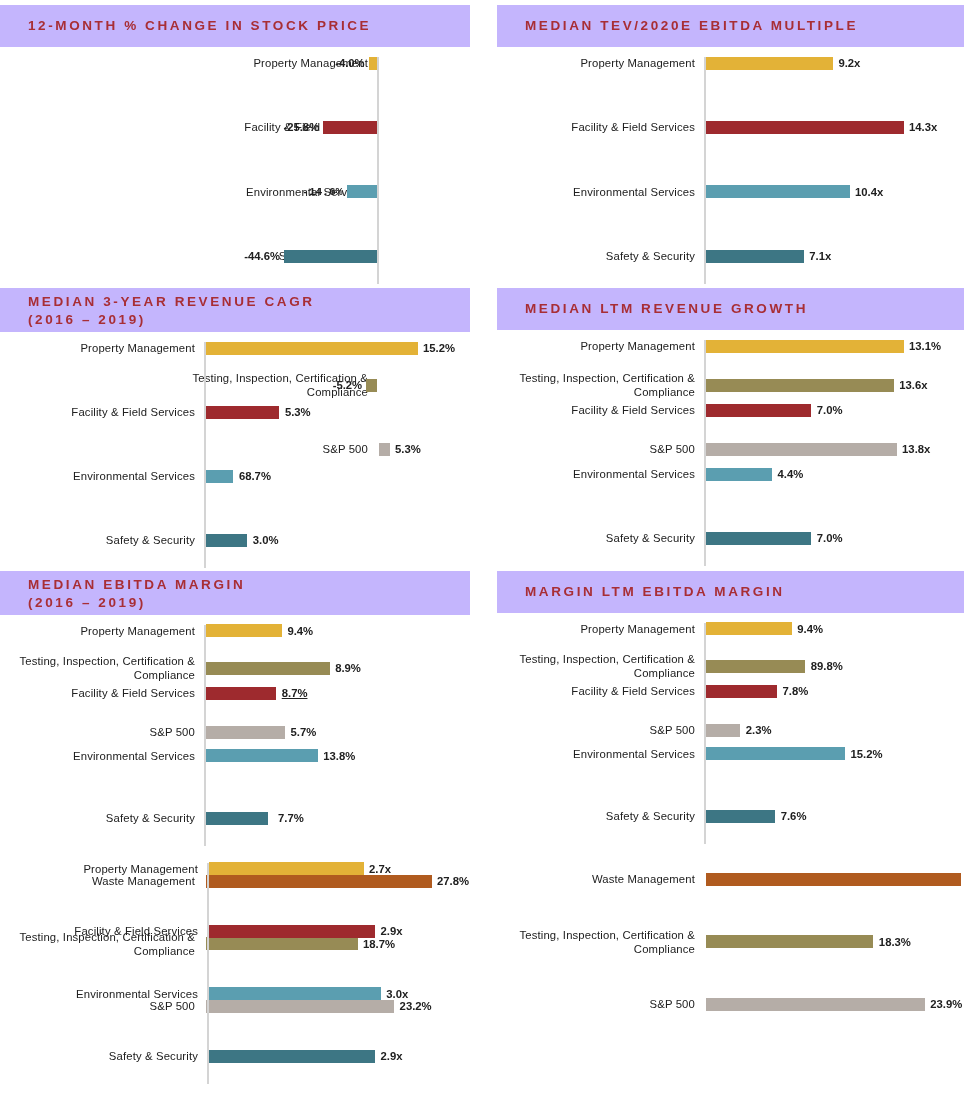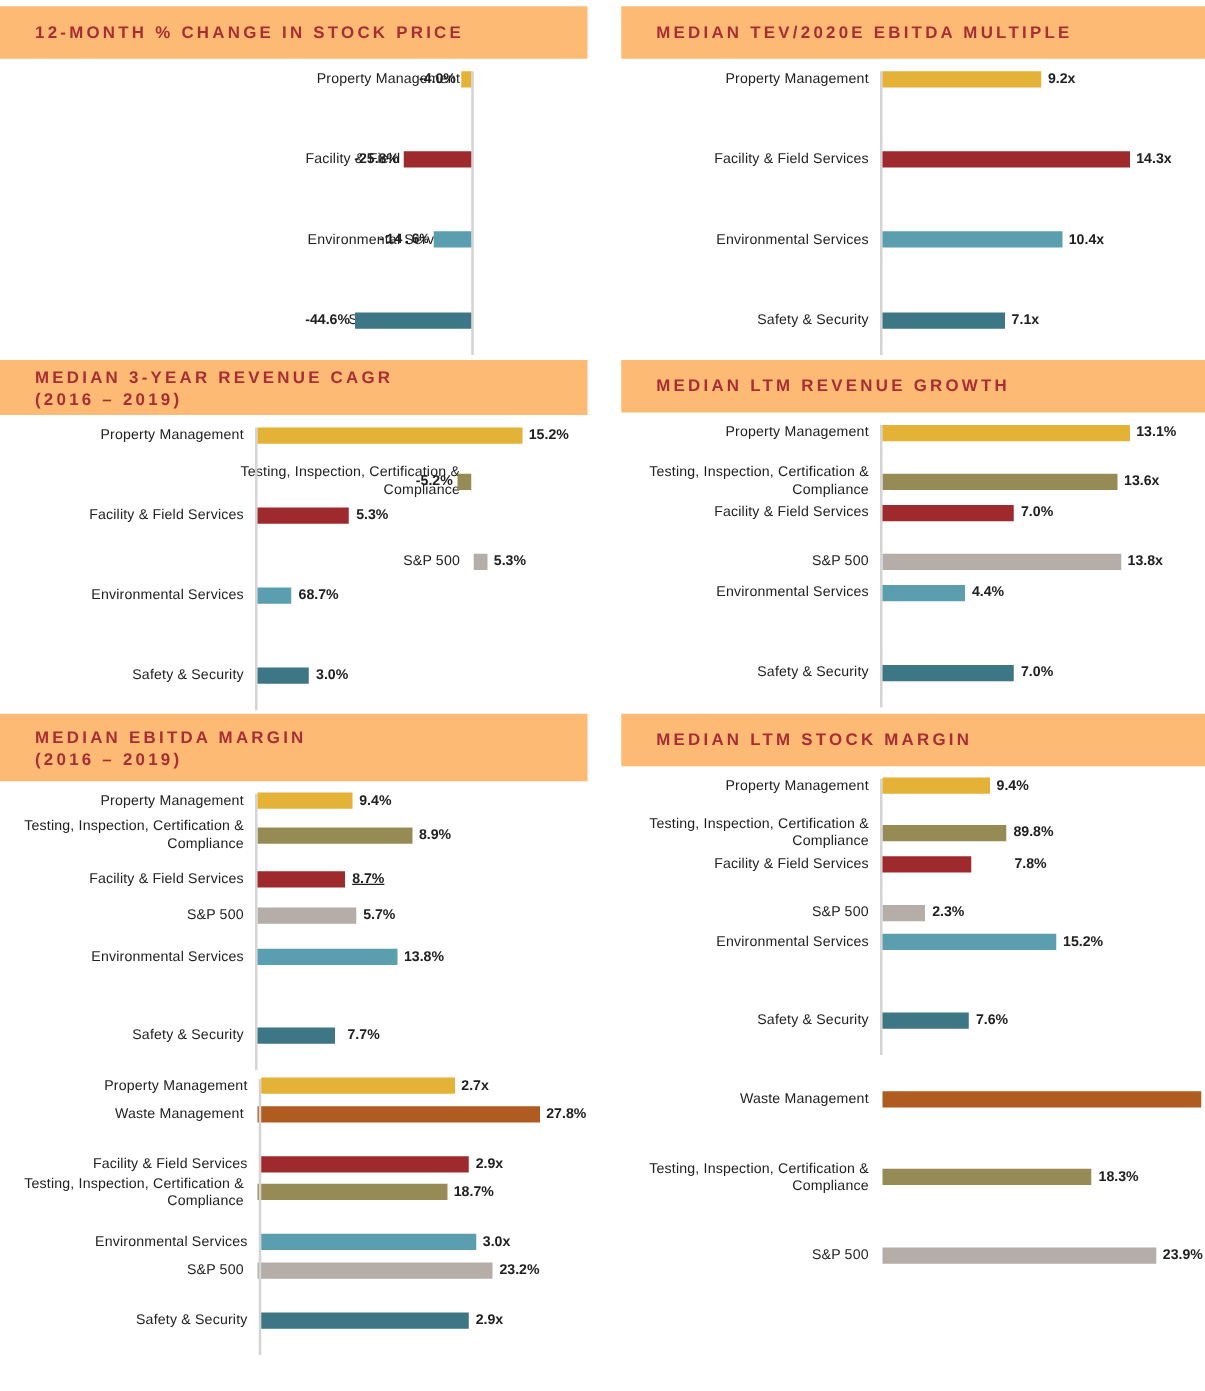--- a/index.html
+++ b/index.html
@@ -15,21 +15,21 @@
     width: 964px; height: 1113px;
   }
   .panel {
     position: absolute;
     width: 470px;
   }
   .panel.right { left: 497px; }
   .panel.left  { left: 0px; }
 
   .panel-header {
-    background: #fdba74;
+    background: #c4b5fd;
     height: 42px;
     display: flex;
     align-items: center;
     padding-left: 28px;
   }
   .panel-header.two-line { height: 44px; align-items: center; padding-top: 2px; }
   .panel-header.centered { justify-content: center; padding-left: 10px; }
 
   .panel-title {
     color: #A82E35;
@@ -248,21 +248,21 @@
           <div class="val-label" style="left: 313.756px;">89.8%</div>
         </div>
         <div class="row" style="height: 32px; top: 192px;">
           <div class="cat-label" style="right: 272px; width: 195px; left: auto;">S&amp;P 500</div>
           <div class="bar" style="background: rgb(181, 173, 167); width: 34.7634px; left: 208.5px;"></div>
           <div class="val-label" style="left: 248.763px;">2.3%</div>
         </div>
       </div>
     </div>
     <div class="panel left" style="left: 0px; top: 571px;">
-      <div class="panel-header two-line" style="height: 54px;">
+      <div class="panel-header two-line" style="height: 44px;">
         <div class="panel-title">MEDIAN EBITDA MARGIN
 (2016 – 2019)</div>
       </div>
       <div class="chart" style="height: 237.1px;">
         <div class="axis-line" style="left: 204px; background: rgb(212, 212, 212);"></div>
         <div class="row" style="height: 31.3px; top: 0px;">
           <div class="cat-label" style="right: 275px; width: 195px; left: auto;">Property Management</div>
           <div class="bar" style="background: rgb(227, 178, 55); width: 76.4173px; left: 205.5px;"></div>
           <div class="val-label" style="left: 287.417px;">9.4%</div>
         </div>
@@ -293,33 +293,33 @@
         </div>
         <div class="row" style="height: 31.3px; top: 187.8px;">
           <div class="cat-label" style="right: 275px; width: 195px; left: auto;">S&amp;P 500</div>
           <div class="bar" style="background: rgb(181, 173, 167); width: 188.604px; left: 205.5px;"></div>
           <div class="val-label" style="left: 399.604px;">23.2%</div>
         </div>
       </div>
     </div>
     <div class="panel right" style="left: 497px; top: 571px;">
       <div class="panel-header" style="height: 42px;">
-        <div class="panel-title">MEDIAN LTM STOCK MARGIN</div>
+        <div class="panel-title">MARGIN LTM EBITDA MARGIN</div>
       </div>
       <div class="chart" style="height: 237.1px;">
         <div class="axis-line" style="left: 207px; background: rgb(212, 212, 212);"></div>
         <div class="row" style="height: 31.3px; top: 0px;">
           <div class="cat-label" style="right: 272px; width: 195px; left: auto;">Property Management</div>
           <div class="bar" style="background: rgb(227, 178, 55); width: 86.223px; left: 208.5px;"></div>
           <div class="val-label" style="left: 300.223px;">9.4%</div>
         </div>
         <div class="row" style="height: 31.3px; top: 31.3px;">
           <div class="cat-label" style="right: 272px; width: 195px; left: auto;">Facility &amp; Field Services</div>
           <div class="bar" style="background: rgb(158, 42, 46); width: 71.5468px; left: 208.5px;"></div>
-          <div class="val-label" style="left: 285.547px; margin-left: 29px;">7.8%</div>
+          <div class="val-label" style="left: 285.547px;">7.8%</div>
         </div>
         <div class="row" style="height: 31.3px; top: 62.6px;">
           <div class="cat-label" style="right: 272px; width: 195px; left: auto;">Environmental Services</div>
           <div class="bar" style="background: rgb(91, 158, 176); width: 139.424px; left: 208.5px;"></div>
           <div class="val-label" style="left: 353.424px;">15.2%</div>
         </div>
         <div class="row" style="height: 31.3px; top: 93.9px;">
           <div class="cat-label" style="right: 272px; width: 195px; left: auto;">Safety &amp; Security</div>
           <div class="bar" style="background: rgb(61, 118, 132); width: 69.7122px; left: 208.5px;"></div>
           <div class="val-label" style="left: 283.712px;">7.6%</div>

